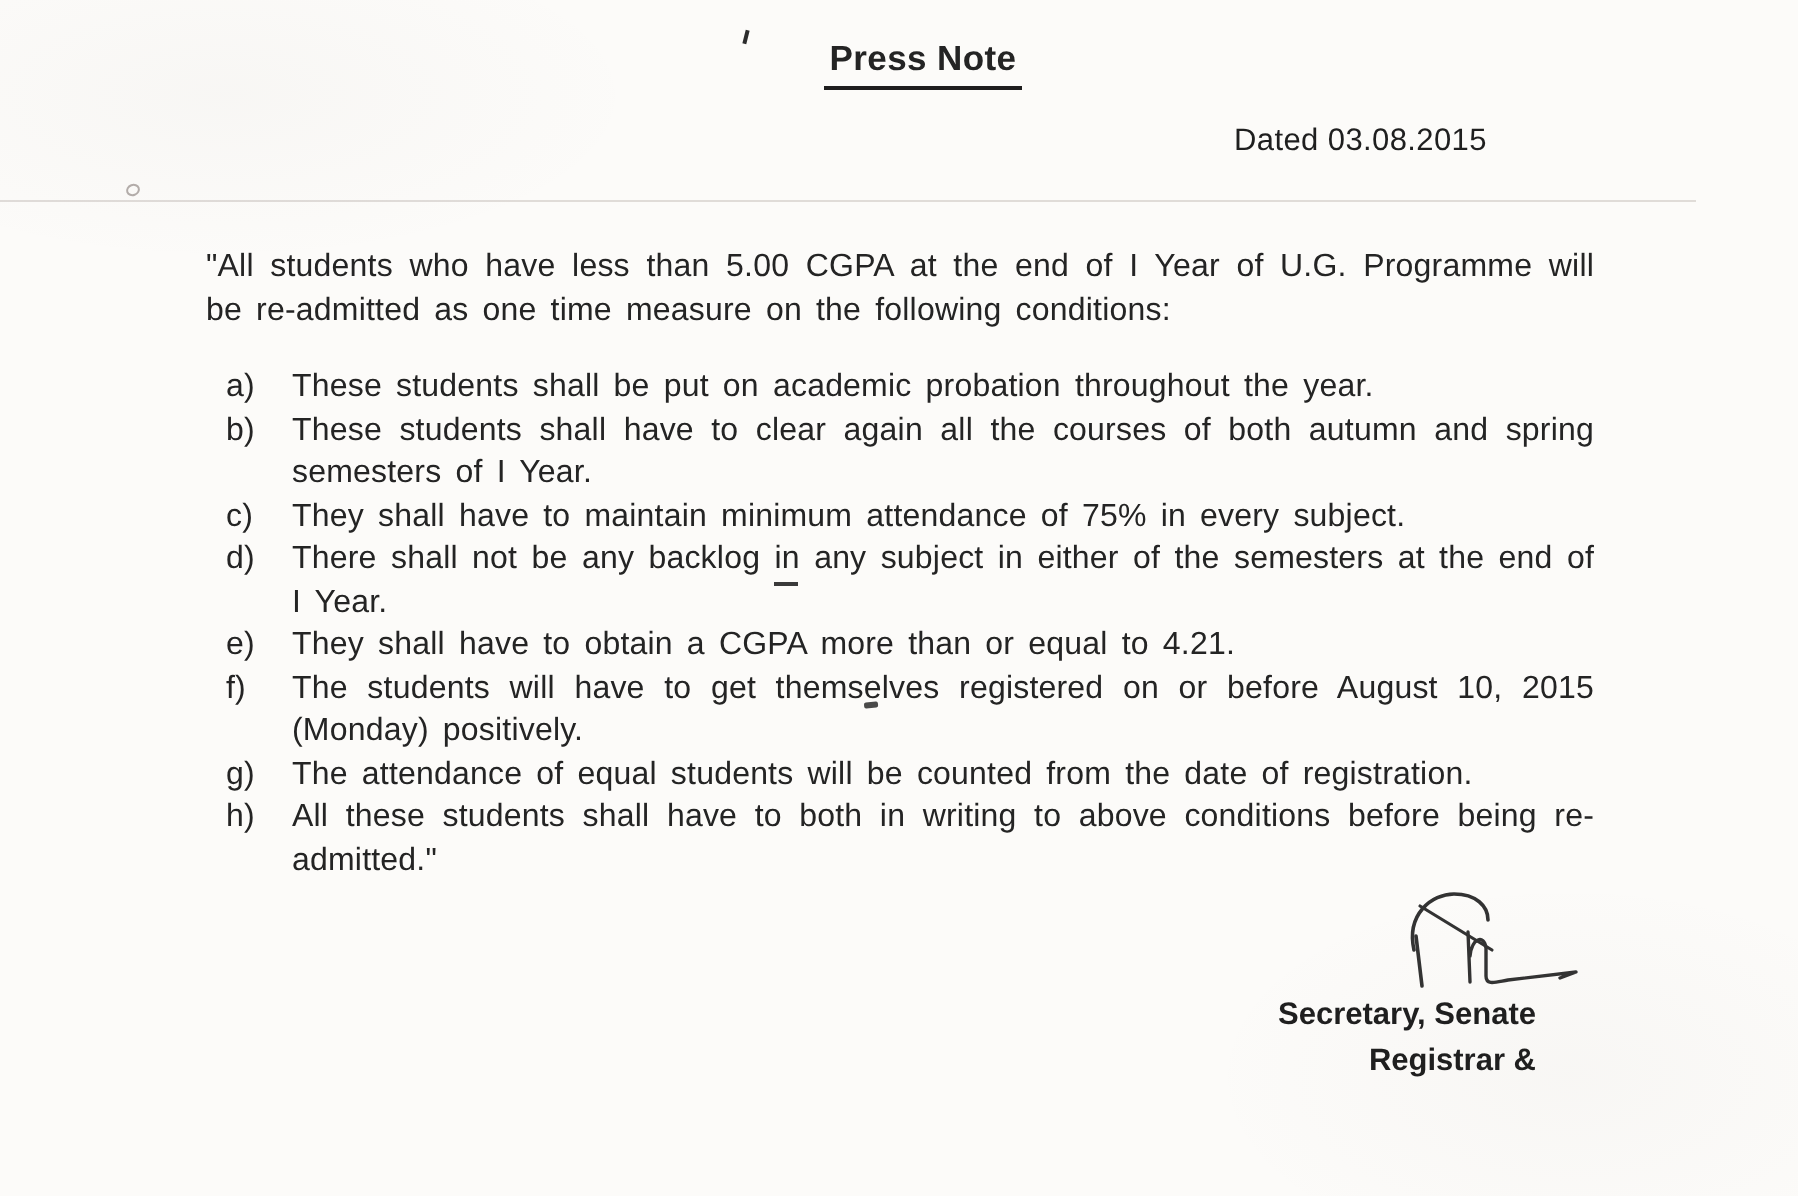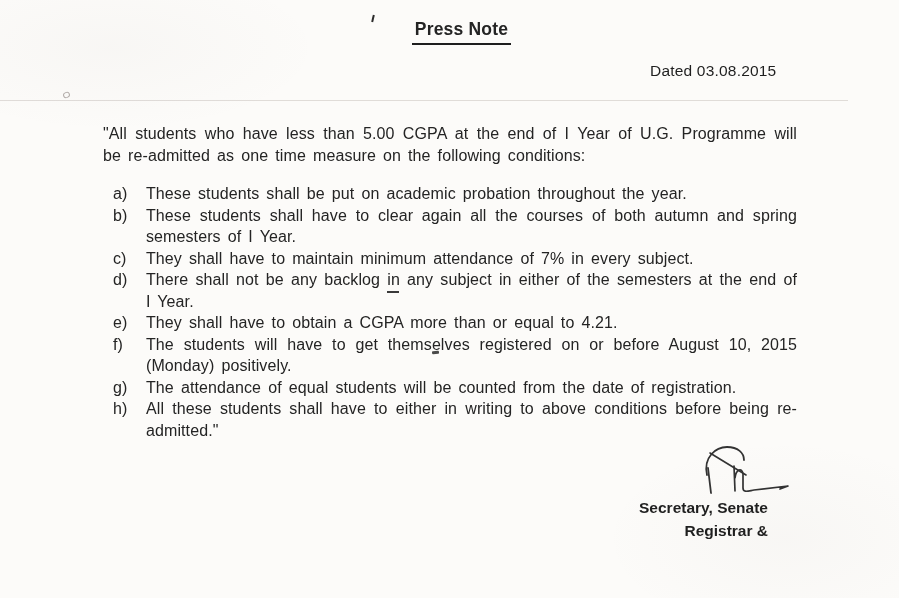--- a/index.html
+++ b/index.html
@@ -20,21 +20,21 @@
     position:absolute;top:19px;left:0;right:0;
     text-align:center;
   }
   .title{
     display:inline-block;
     font-size:17.5px;font-weight:bold;letter-spacing:.2px;
     padding:0 3px 3px 3px;
     border-bottom:2px solid #1e1e1e;
   }
   .date-line{
-    position:absolute;top:62px;left:650px;
+    position:absolute;top:62px;left:617px;
     font-size:15.5px;letter-spacing:.2px;color:#1f1f1f;
   }
   .intro{
     position:absolute;top:123px;left:103px;width:694px;
     font-size:16px;line-height:21.5px;
     text-align:justify;word-spacing:2.5px;letter-spacing:.1px;
     margin:0;
   }
   .conditions{
     position:absolute;top:183px;left:113px;width:684px;
@@ -81,41 +81,41 @@
     <li class="condition">
       <span class="label">a)</span>
       <span class="text">These students shall be put on academic probation throughout the year.</span>
     </li>
     <li class="condition">
       <span class="label">b)</span>
       <span class="text">These students shall have to clear again all the courses of both autumn and spring semesters of I Year.</span>
     </li>
     <li class="condition">
       <span class="label">c)</span>
-      <span class="text">They shall have to maintain minimum attendance of 7% in every subject.</span>
+      <span class="text">They shall have to maintain minimum attendance of 75% in every subject.</span>
     </li>
     <li class="condition">
       <span class="label">d)</span>
       <span class="text">There shall not be any backlog in any subject in either of the semesters at the end of I Year.</span>
     </li>
     <li class="condition">
       <span class="label">e)</span>
       <span class="text">They shall have to obtain a CGPA more than or equal to 4.21.</span>
     </li>
     <li class="condition">
       <span class="label">f)</span>
       <span class="text">The students will have to get themselves registered on or before August 10, 2015 (Monday) positively.</span>
     </li>
     <li class="condition">
       <span class="label">g)</span>
       <span class="text">The attendance of equal students will be counted from the date of registration.</span>
     </li>
     <li class="condition">
       <span class="label">h)</span>
-      <span class="text">All these students shall have to either in writing to above conditions before being re-admitted."</span>
+      <span class="text">All these students shall have to both in writing to above conditions before being re-admitted."</span>
     </li>
   </ol>
 
   <div class="stray-dash"></div>
   <div class="backlog-mark"></div>
 
   <svg class="sig-scribble" width="98" height="55" viewBox="0 0 98 55" fill="none">
     <path d="M10,31 C6,13 19,3 30,3 C41,3 47,9 47,16" stroke="#333" stroke-width="1.8" stroke-linecap="round"></path>
     <path d="M13,9 L49,31" stroke="#333" stroke-width="1.6" stroke-linecap="round"></path>
     <path d="M11,24 L14,49" stroke="#333" stroke-width="1.8" stroke-linecap="round"></path>

